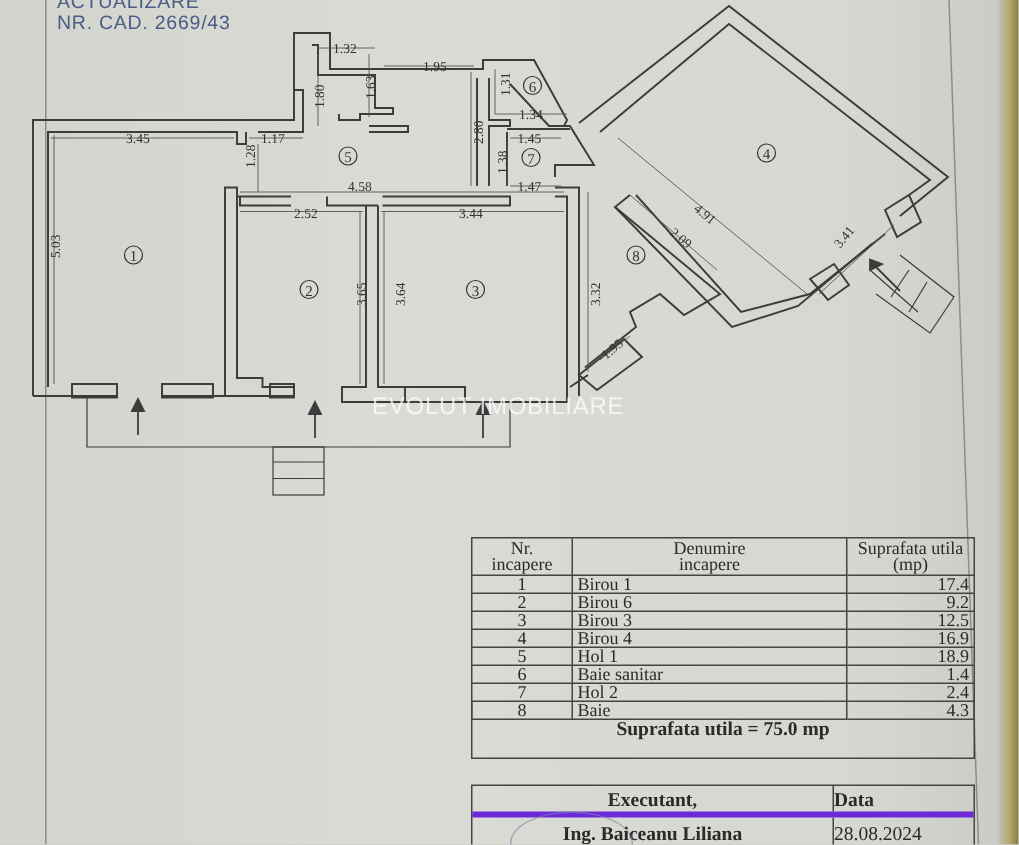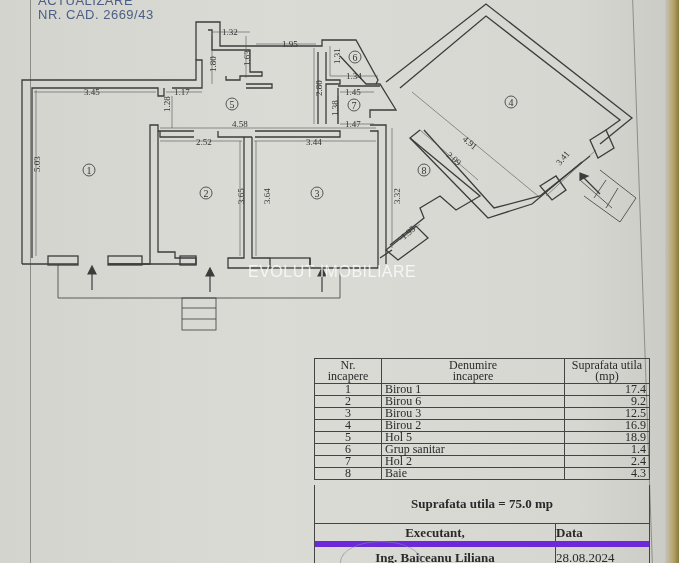--- a/index.html
+++ b/index.html
@@ -12,26 +12,26 @@
   svg.plan{position:absolute;left:0;top:0;}
   .dim{font-family:"Liberation Serif",serif;font-size:9px;fill:#333;}
   .rnum{font-family:"Liberation Serif",serif;font-size:10px;fill:#333;}
   .watermark{position:absolute;left:248px;top:263px;color:rgba(255,255,255,0.75);font-family:"Liberation Sans",sans-serif;font-size:16px;letter-spacing:0.5px;}
   .tablewrap{position:absolute;left:314px;top:358px;width:289px;}
   table.rooms{border-collapse:collapse;width:336px;font-size:12px;color:#2a2a2a;}
   table.rooms th{font-weight:normal;font-size:12px;line-height:11px;border:1px solid #444;padding:1px 2px;}
   table.rooms td{border:1px solid #444;padding:0 3px;line-height:11px;height:11px;}
   td.c{text-align:center;}
   td.r{text-align:right;padding-right:12px;}
-  .total{position:absolute;left:314px;top:485px;width:334px;height:38px;border:1px solid #444;border-top:none;text-align:center;font-weight:bold;font-size:13px;line-height:38px;color:#2a2a2a;}
+  .total{position:absolute;left:314px;top:467px;width:334px;height:38px;border:1px solid #444;border-top:none;text-align:center;font-weight:bold;font-size:13px;line-height:38px;color:#2a2a2a;}
   .sign{position:absolute;left:314px;top:523px;width:334px;border:1px solid #444;font-size:13px;color:#2a2a2a;}
   .sign .row{display:flex;}
   .sign .a{width:240px;border-right:1px solid #444;text-align:center;}
   .sign .b{flex:1;text-align:left;}
-  .sign .row1{border-bottom:6px solid #6d28d9;height:17px;line-height:17px;font-weight:bold;}
+  .sign .row1{border-bottom:4px solid #6d28d9;height:17px;line-height:17px;font-weight:bold;}
   .sign .row2{height:22px;line-height:22px;}
   .stamp{position:absolute;left:340px;top:541px;width:80px;height:40px;border:1px solid #7b86a8;border-radius:50%;opacity:0.6;}
 </style>
 </head>
 <body>
 
 <div class="paper"></div>
 <div class="vline" style="left:30px"></div>
 <div class="vline" style="left:642px;transform:skewX(2deg)"></div>
 <div class="edge"></div>
@@ -201,31 +201,31 @@
           <td>Birou 6</td>
           <td class="r">9.2</td>
         </tr>
       <tr>
           <td class="c">3</td>
           <td>Birou 3</td>
           <td class="r">12.5</td>
         </tr>
       <tr>
           <td class="c">4</td>
-          <td>Birou 2</td>
+          <td>Birou 4</td>
           <td class="r">16.9</td>
         </tr>
       <tr>
           <td class="c">5</td>
-          <td>Hol 5</td>
+          <td>Hol 1</td>
           <td class="r">18.9</td>
         </tr>
       <tr>
           <td class="c">6</td>
-          <td>Grup sanitar</td>
+          <td>Baie sanitar</td>
           <td class="r">1.4</td>
         </tr>
       <tr>
           <td class="c">7</td>
           <td>Hol 2</td>
           <td class="r">2.4</td>
         </tr>
       <tr>
           <td class="c">8</td>
           <td>Baie</td>

